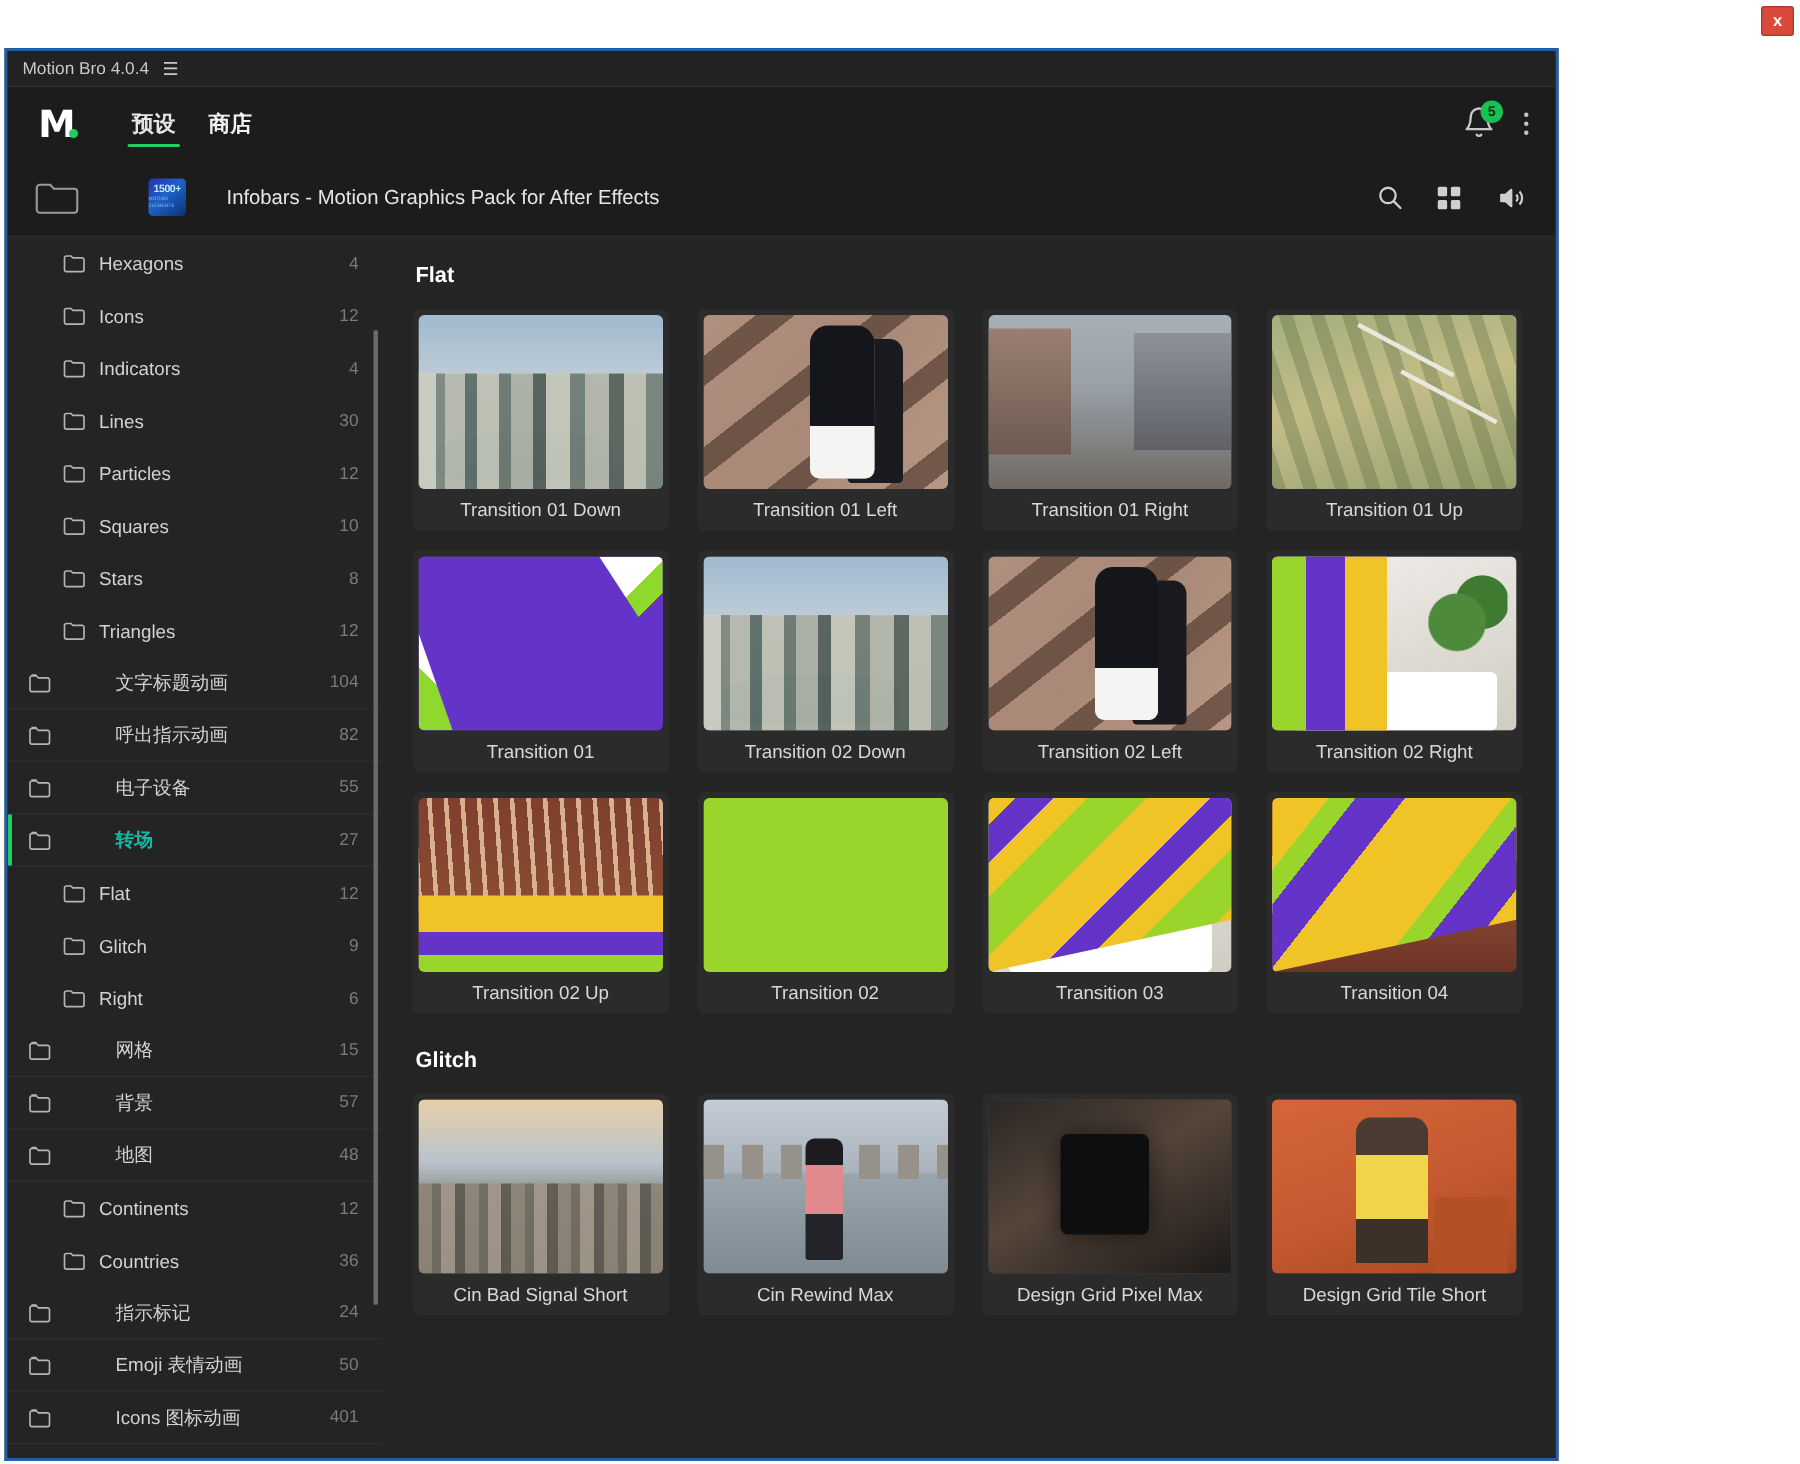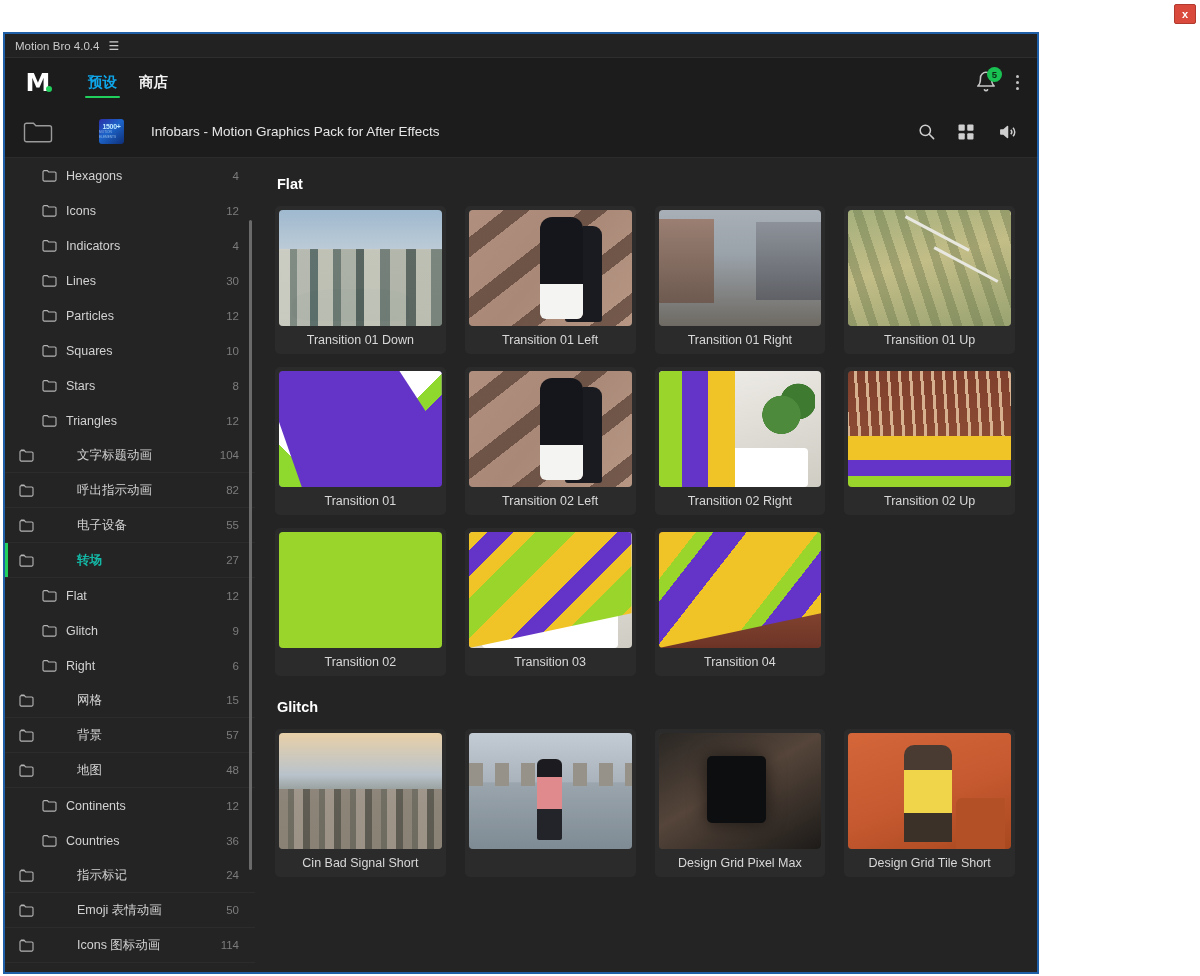--- a/index.html
+++ b/index.html
@@ -56,21 +56,21 @@
   #brand-logo .dot {
     position: absolute; right: 1px; bottom: 5px;
     width: 6px; height: 6px; border-radius: 50%; background: #21d05c;
   }
   #header-tabs { display: flex; gap: 22px; margin-left: 35px; height: 48px; align-items: center; }
   .header-tab {
     color: #f2f2f2; font-size: 14.5px; font-weight: bold;
     height: 48px; display: flex; align-items: center;
     position: relative; cursor: pointer;
   }
-  .header-tab.active { color: #0ea5e9; }
+  .header-tab.active { color: #e5e5e5; }
   .header-tab.active::after {
     content: ""; position: absolute; left: -3px; right: -3px; bottom: 8px;
     height: 2.5px; background: #21d05c; border-radius: 2px;
   }
   #header-right {
     margin-left: auto; display: flex; align-items: center; gap: 18px;
   }
   #bell-wrap { position: relative; width: 22px; height: 24px; cursor: pointer; }
   #notify-badge {
     position: absolute; right: -5px; top: -3px;
@@ -557,21 +557,21 @@
      </svg>
             <span class="nav-label">Emoji 表情动画</span>
             <span class="nav-count">50</span>
           </div>
           <div class="nav-item lvl0">
             <svg class="nav-folder-icon" width="15" height="13" viewBox="0 0 16 14" fill="none" stroke="#b4b4b4" stroke-width="1.2">
        <path d="M1 3.1a1.3 1.3 0 0 1 1.3-1.3h3.4l1.3 1.4h6.7A1.3 1.3 0 0 1 15 4.5v7.2a1.3 1.3 0 0 1-1.3 1.3H2.3A1.3 1.3 0 0 1 1 11.7z"></path>
        <path d="M2.6 1.8v-.6h3.2"></path>
      </svg>
             <span class="nav-label">Icons 图标动画</span>
-            <span class="nav-count">114</span>
+            <span class="nav-count">401</span>
           </div>
         </div>
       <div id="sidebar-scrollbar"></div>
     </div>
 
     <div id="content">
         <div class="section-title">Flat</div>
         <div class="card-grid">
           <div class="card">
             <div class="card-thumb">
@@ -601,20 +601,26 @@
             <div class="card-thumb">
               <div class="th flat-purple">
                 <div class="wedge-r"></div>
                 <div class="wedge-l"></div>
               </div>
             </div>
        <div class="card-caption">Transition 01</div>
           </div>
           <div class="card">
             <div class="card-thumb">
+              <div class="th sky-city"></div>
+            </div>
+       <div class="card-caption">Transition 02 Down</div>
+          </div>
+          <div class="card">
+            <div class="card-thumb">
               <div class="th shoes"></div>
             </div>
        <div class="card-caption">Transition 02 Left</div>
           </div>
           <div class="card">
             <div class="card-thumb">
               <div class="th room"></div>
               <div class="th bars-vert"></div>
             </div>
        <div class="card-caption">Transition 02 Right</div>
@@ -652,20 +658,21 @@
           <div class="card">
             <div class="card-thumb">
               <div class="th cityscape"></div>
             </div>
        <div class="card-caption">Cin Bad Signal Short</div>
           </div>
           <div class="card">
             <div class="card-thumb">
               <div class="th bridge-river"></div>
             </div>
+       <div class="card-caption">Cin Rewind Max</div>
           </div>
           <div class="card">
             <div class="card-thumb">
               <div class="th phone-hands"></div>
             </div>
        <div class="card-caption">Design Grid Pixel Max</div>
           </div>
           <div class="card">
             <div class="card-thumb">
               <div class="th sofa-woman"></div>

